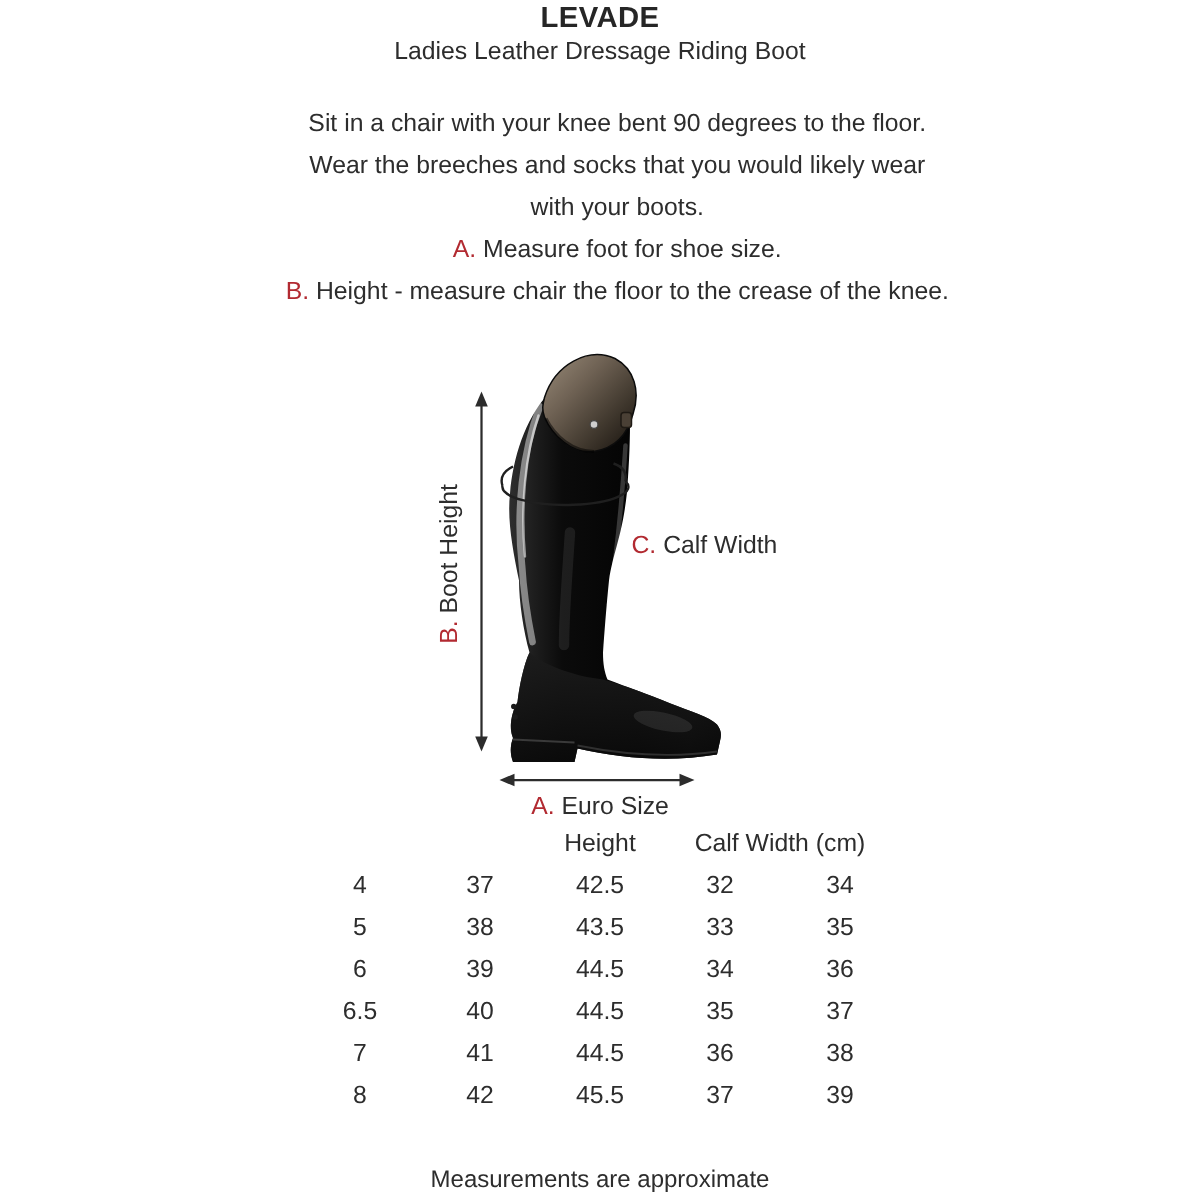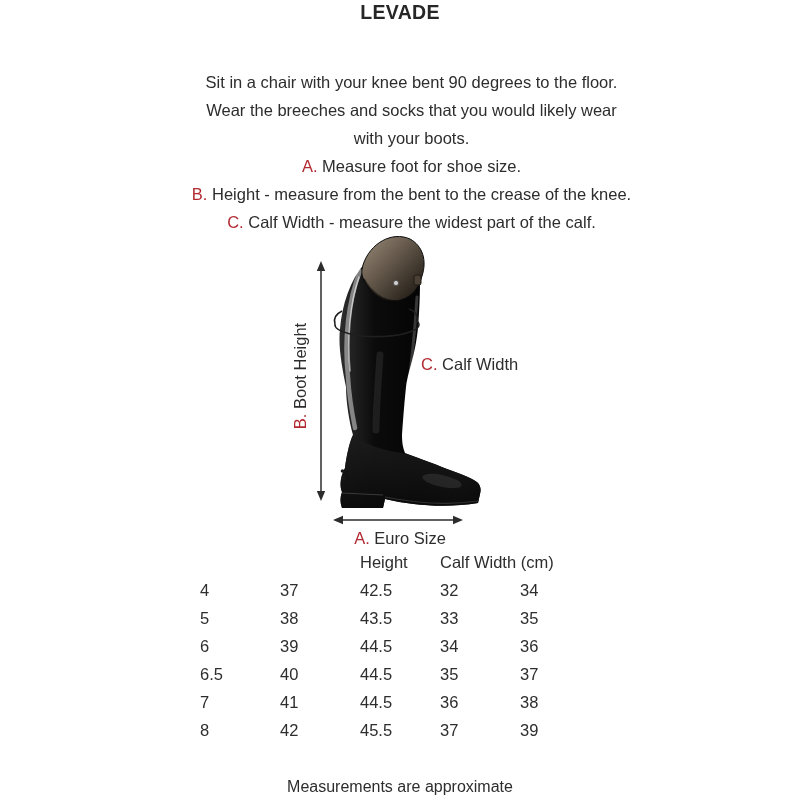--- a/index.html
+++ b/index.html
@@ -15,38 +15,38 @@
   .instructions { position:absolute; left:0; top:68px; width:800px; text-align:center; font-size:16.5px;padding-left:23px; }
   .instructions .iline { height:28px; line-height:28px; }
   .red { color:var(--red); }
   .boot-svg { position:absolute; left:270px; top:235px; }
   .diag-label { position:absolute; font-size:16.5px; white-space:nowrap; }
   .label-boot-height { left:300px; top:376px; transform:translate(-50%,-50%) rotate(-90deg); }
   .label-calf-width { left:421px; top:364px; transform:translateY(-50%); }
   .label-shoe-size { left:400px; top:538px; transform:translate(-50%,-50%); }
   .size-table { position:absolute; left:200px; top:548px; width:400px; font-size:16.5px; }
   .t-row { display:flex; }
-  .t-cell { width:80px; height:28px; line-height:28px; text-align:left; }
+  .t-cell { width:80px; height:28px; line-height:28px; text-align:center; }
   .t-cell.span2 { width:160px; }
   .footnote { top:773px; height:28px; line-height:28px; font-size:16px; }
 </style>
 </head>
 <body>
 
 <div class="page">
 
   <div class="center-text title">LEVADE</div>
+  <div class="center-text subtitle">Ladies Leather Dressage Riding Boot</div>
 
   <div class="instructions">
     <div class="iline">Sit in a chair with your knee bent 90 degrees to the floor.</div>
     <div class="iline">Wear the breeches and socks that you would likely wear</div>
     <div class="iline">with your boots.</div>
     <div class="iline"><span class="red">A.</span> <span>Measure foot for shoe size.</span></div>
-    <div class="iline"><span class="red">B.</span> <span>Height - measure from the bent to the crease of the knee.</span></div>
-    <div class="iline"><span class="red">C.</span> <span>Calf Width - measure the widest part of the calf.</span></div>
+    <div class="iline"><span class="red">B.</span> <span>Height - measure chair the floor to the crease of the knee.</span></div>
   </div>
 
   <svg class="boot-svg" width="260" height="295" viewBox="0 0 260 295">
     <defs>
       <linearGradient id="shaftG" x1="0" y1="0" x2="1" y2="0">
         <stop offset="0" stop-color="#2e2e2e"></stop>
         <stop offset="0.25" stop-color="#0b0b0b"></stop>
         <stop offset="0.6" stop-color="#040404"></stop>
         <stop offset="0.85" stop-color="#1b1b1b"></stop>
         <stop offset="1" stop-color="#000000"></stop>

